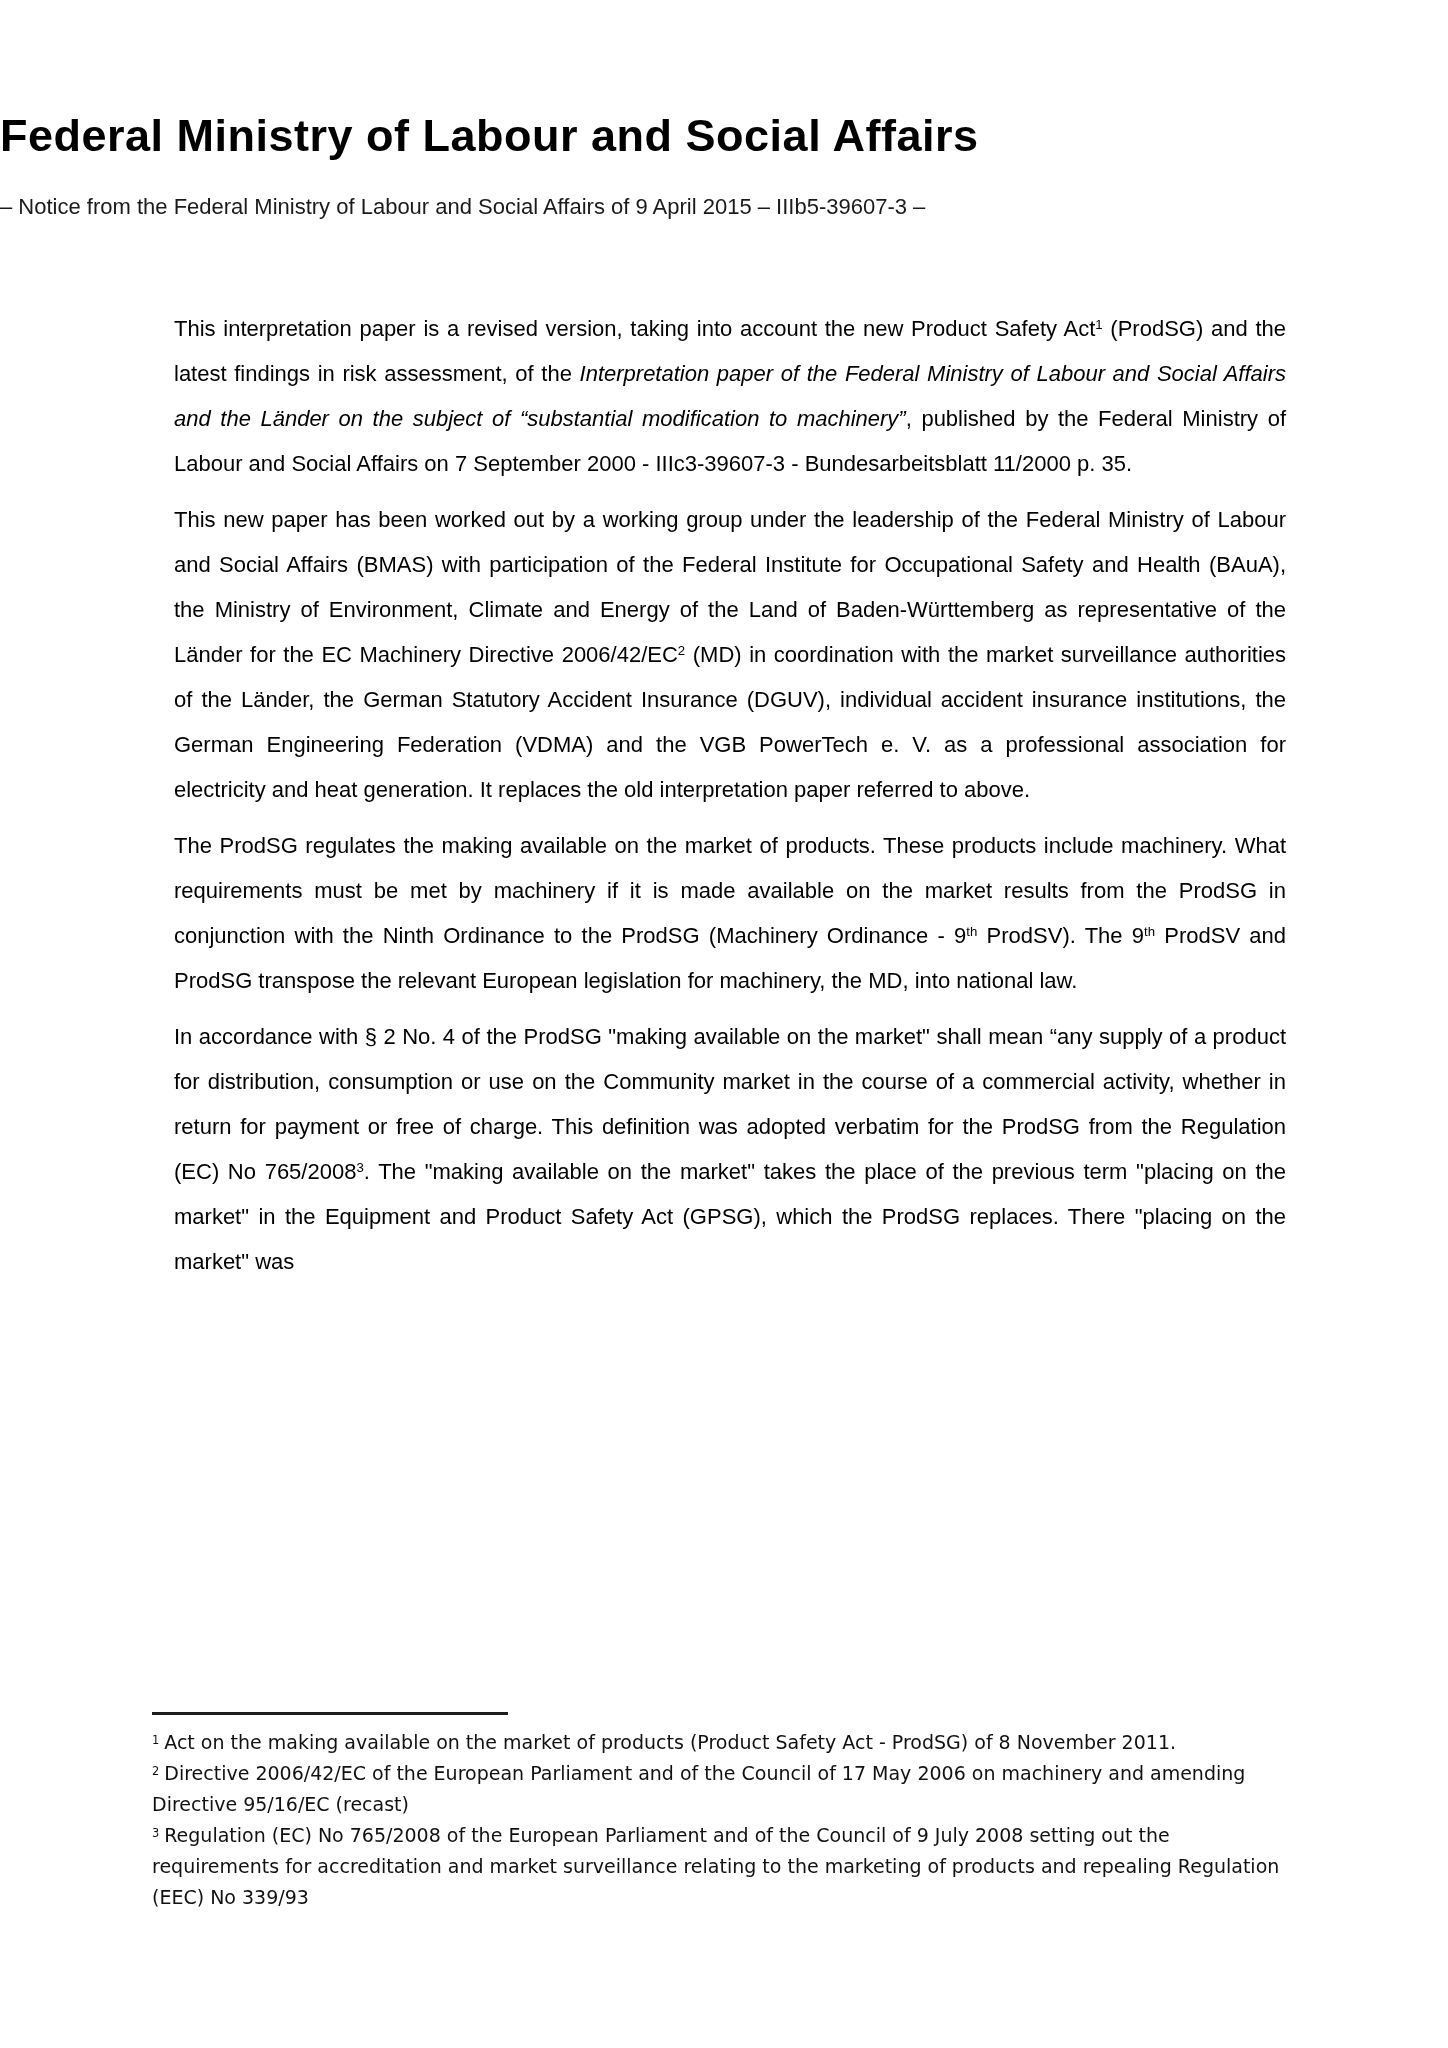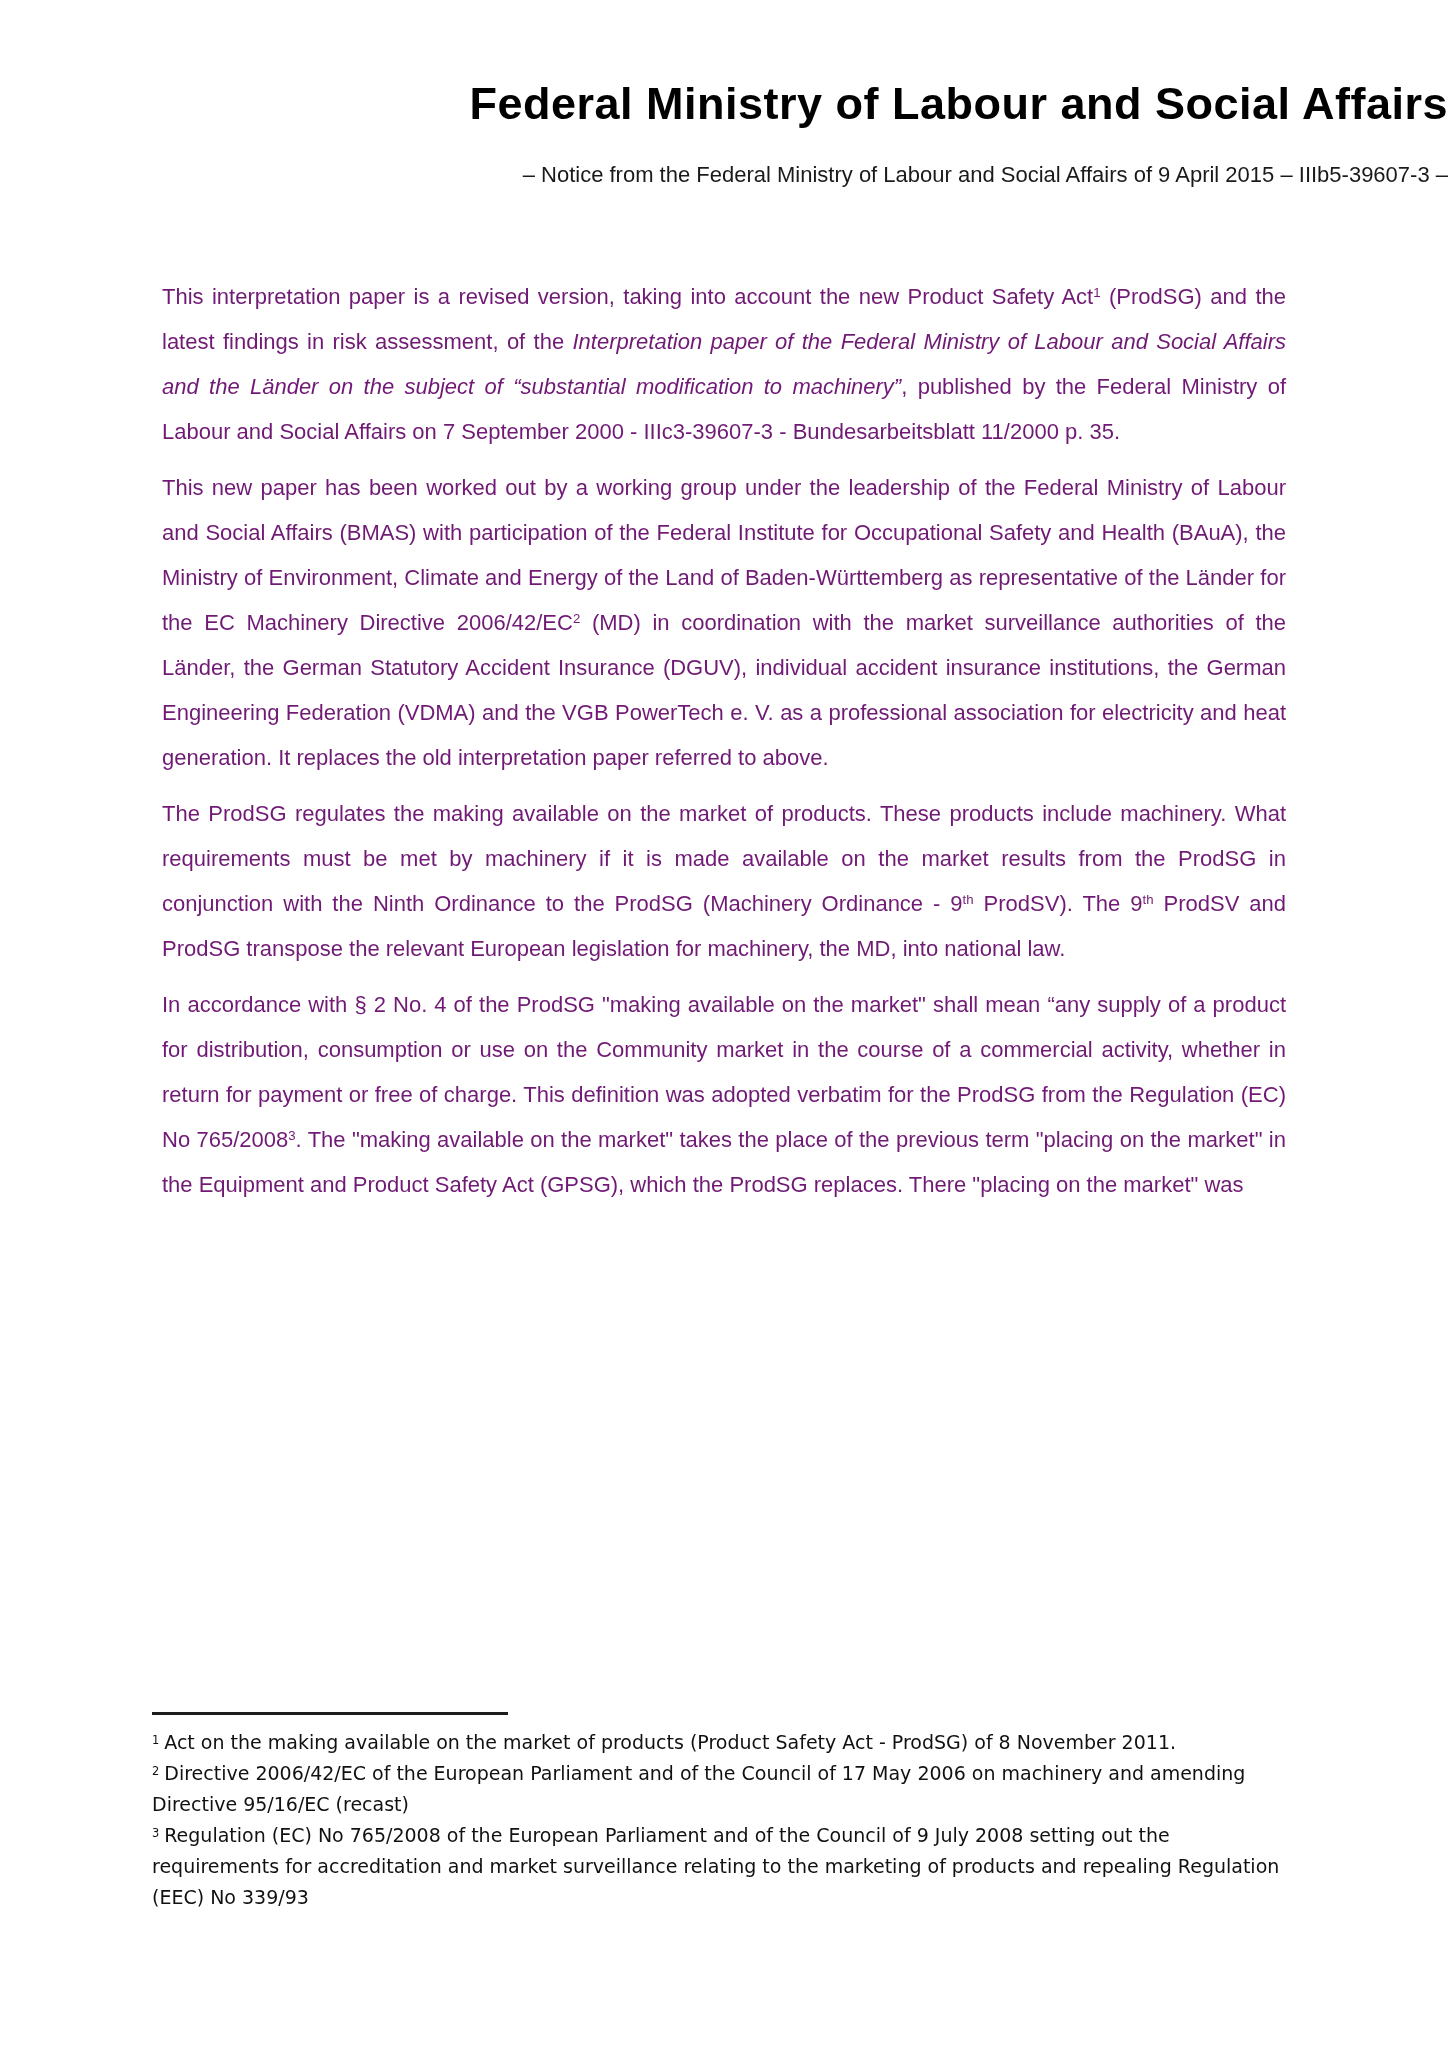--- a/index.html
+++ b/index.html
@@ -7,21 +7,21 @@
   .page {
     position: relative;
     width: 1448px;
     height: 2048px;
     margin: 0 auto;
     background: #ffffff;
     color: #000000;
     font-family: "Liberation Sans", sans-serif;
     overflow: hidden;
   }
-  .header { padding-top: 80px; text-align: right; }
+  .header { padding-top: 112px; text-align: left; }
   .title {
     margin: 0;
     font-size: 45px;
     line-height: 48px;
     font-weight: bold;
     letter-spacing: 0.5px;
   }
   .subtitle {
     margin: 31px 0 0 0;
     font-size: 25px;
@@ -31,25 +31,25 @@
   .subtitle2 { margin-top: 33px; }
   .notice {
     margin: 33px 0 4px 0;
     font-size: 22px;
     line-height: 27px;
     font-weight: normal;
     color: #1a1a1a;
   }
   .body-text { margin: 86px 162px 0 162px; }
   .body-text p {
-    margin: 0 0 11px 0;
+    margin: 0 0 11px 12px;
     font-size: 22px;
     line-height: 45px;
     text-align: justify;
-    color: #701a75;
+    color: #000000;
   }
   .body-text p span.it { font-style: italic; }
   sup {
     font-size: 0.6em;
     line-height: 0;
     vertical-align: baseline;
     position: relative;
     top: -0.55em;
   }
   .footnote-area {

